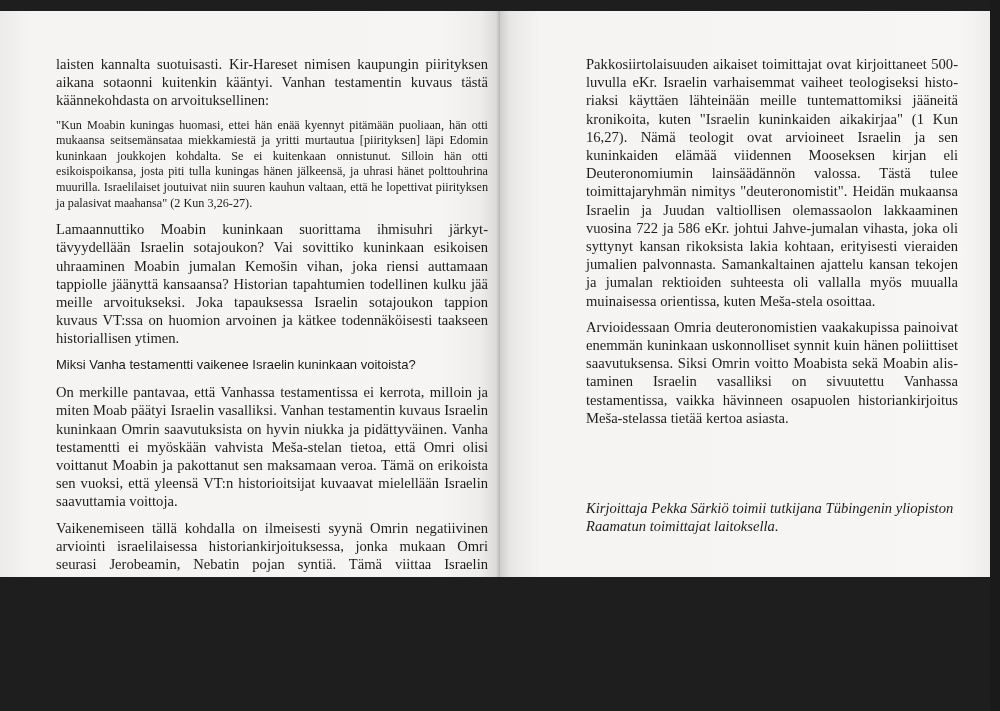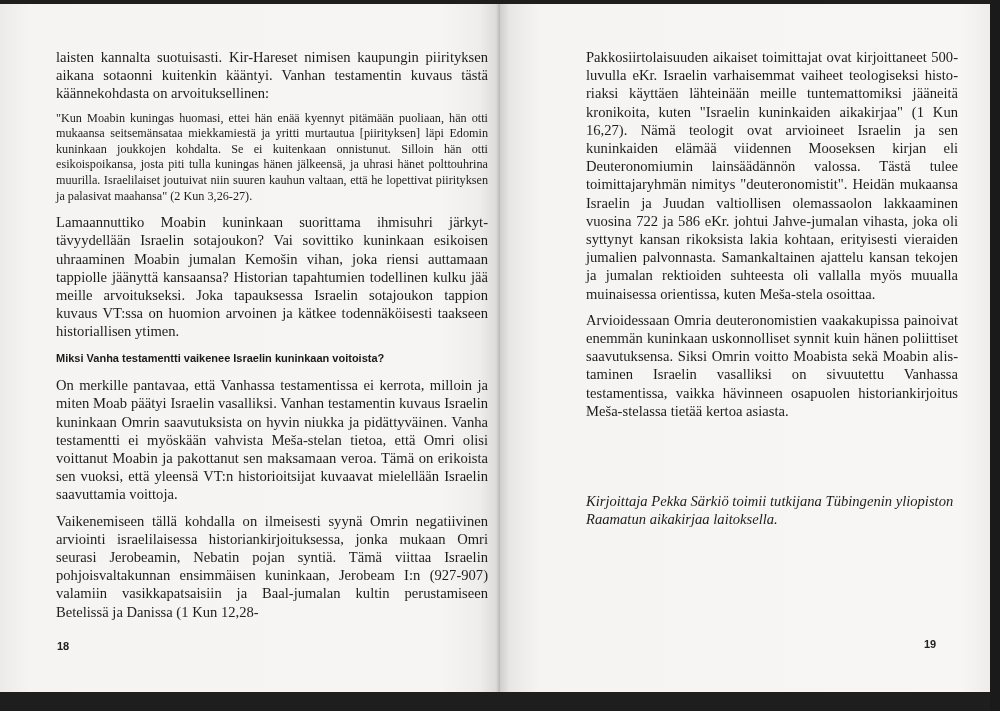--- a/index.html
+++ b/index.html
@@ -7,21 +7,21 @@
       width: 1000px; height: 711px; overflow: hidden;
       background: #2a2a2a;
       position: relative;
       font-family: "Liberation Serif", "DejaVu Serif", serif;
     }
     .spread {
       position: absolute; left: 0; top: 0; width: 1000px; height: 711px;
       background: #1e1e1e;
     }
     .page {
-      position: absolute; top: 4px; height: 688px;
+      position: absolute; top: 11px; height: 566px;
       background: #f4f3f1;
       overflow: hidden;
     }
     .page.left {
       left: 0; width: 500px;
       background: linear-gradient(to right, #ecebea 0px, #f5f4f2 30px, #f6f5f3 440px, #eeedeb 480px, #dcdbd9 496px, #b9b8b6 500px);
     }
     .page.right {
       left: 500px; width: 490px;
       background: linear-gradient(to right, #cfcecc 0px, #e8e7e5 10px, #f5f4f2 40px, #f7f6f4 460px, #eeedeb 490px);
@@ -35,21 +35,21 @@
       text-align: justify;
     }
     .page.left .col { left: 56px; top: 44px; width: 432px; }
     .page.right .col { left: 86px; top: 44px; width: 372px; }
     .col p { margin: 0 0 8px 0; hyphens: manual; }
     .col p.quote {
       font-size: 12.2px; line-height: 15.6px; margin-bottom: 9px;
     }
     .col h2 {
       font-family: "Liberation Sans", "DejaVu Sans", sans-serif;
-      font-weight: bold; font-size: 11px; line-height: 18.5px;
+      font-weight: normal; font-size: 13px; line-height: 18.5px;
       margin: 0 0 9px 0; color: #1a1a1a; text-align: left;
     }
     .col p.bio { font-style: italic; margin-top: 72px; text-align: left; }
     .page-number {
       position: absolute; font-family: "Liberation Sans", "DejaVu Sans", sans-serif;
       font-weight: bold; font-size: 11px; color: #222;
     }
     .page.left .page-number { left: 57px; top: 636px; }
     .page.right .page-number { left: 424px; top: 634px; text-align: center; }
   </style>
@@ -67,19 +67,19 @@
       <p>On merkille pantavaa, että Vanhassa testamentissa ei kerrota, milloin ja miten Moab päätyi Israelin vasalliksi. Vanhan testa­mentin kuvaus Israelin kuninkaan Omrin saavutuksista on hyvin niukka ja pidättyväinen. Vanha testamentti ei myöskään vahvista Meša-stelan tietoa, että Omri olisi voittanut Moabin ja pakotta­nut sen maksamaan veroa. Tämä on erikoista sen vuoksi, että yleensä VT:n historioitsijat kuvaavat mielellään Israelin saavut­tamia voittoja.</p>
       <p>Vaikenemiseen tällä kohdalla on ilmeisesti syynä Omrin nega­tiivinen arviointi israelilaisessa historiankirjoituksessa, jonka mukaan Omri seurasi Jerobeamin, Nebatin pojan syntiä. Tämä viittaa Israelin pohjoisvaltakunnan ensimmäisen kuninkaan, Jerobeam I:n (927-907) valamiin vasikkapatsaisiin ja Baal-jumalan kultin perustamiseen Betelissä ja Danissa (1 Kun 12,28-</p>
     </div>
     <div class="page-number">18</div>
   </div>
 
   <div class="page right">
     <div class="col">
       <p>Pakkosiirtolaisuuden aikaiset toimittajat ovat kirjoittaneet 500-luvulla eKr. Israelin varhaisemmat vaiheet teologiseksi histo­riaksi käyttäen lähteinään meille tuntemattomiksi jääneitä kronikoita, kuten "Israelin kuninkaiden aikakirjaa" (1 Kun 16,27). Nämä teologit ovat arvioineet Israelin ja sen kuninkaiden elämää viidennen Mooseksen kirjan eli Deuteronomiumin lain­säädännön valossa. Tästä tulee toimittajaryhmän nimitys "deuteronomistit". Heidän mukaansa Israelin ja Juudan valtiol­lisen olemassaolon lakkaaminen vuosina 722 ja 586 eKr. johtui Jahve-jumalan vihasta, joka oli syttynyt kansan rikoksista lakia kohtaan, erityisesti vieraiden jumalien palvonnasta. Saman­kaltainen ajattelu kansan tekojen ja jumalan rektioiden suhteesta oli vallalla myös muualla muinaisessa orientissa, kuten Meša-stela osoittaa.</p>
       <p>Arvioidessaan Omria deuteronomistien vaakakupissa painoivat enemmän kuninkaan uskonnolliset synnit kuin hänen poliittiset saavutuksensa. Siksi Omrin voitto Moabista sekä Moabin alis­taminen Israelin vasalliksi on sivuutettu Vanhassa testamentissa, vaikka hävinneen osapuolen historiankirjoitus Meša-stelassa tietää kertoa asiasta.</p>
-      <p class="bio">Kirjoittaja Pekka Särkiö toimii tutkijana Tübingenin yliopiston Raamatun aikakirjaa laitoksella.</p>
+      <p class="bio">Kirjoittaja Pekka Särkiö toimii tutkijana Tübingenin yliopiston Raamatun toimittajat laitoksella.</p>
     </div>
     <div class="page-number">19</div>
   </div>
 
   <div class="gutter-right"></div>
 </div>
 
 </body></html>

